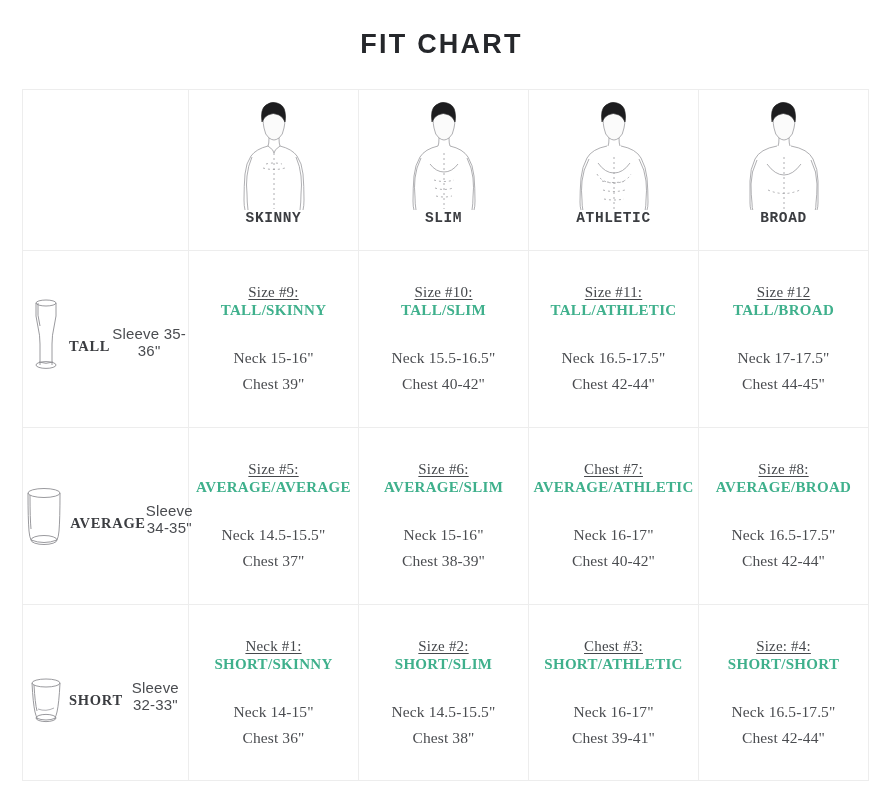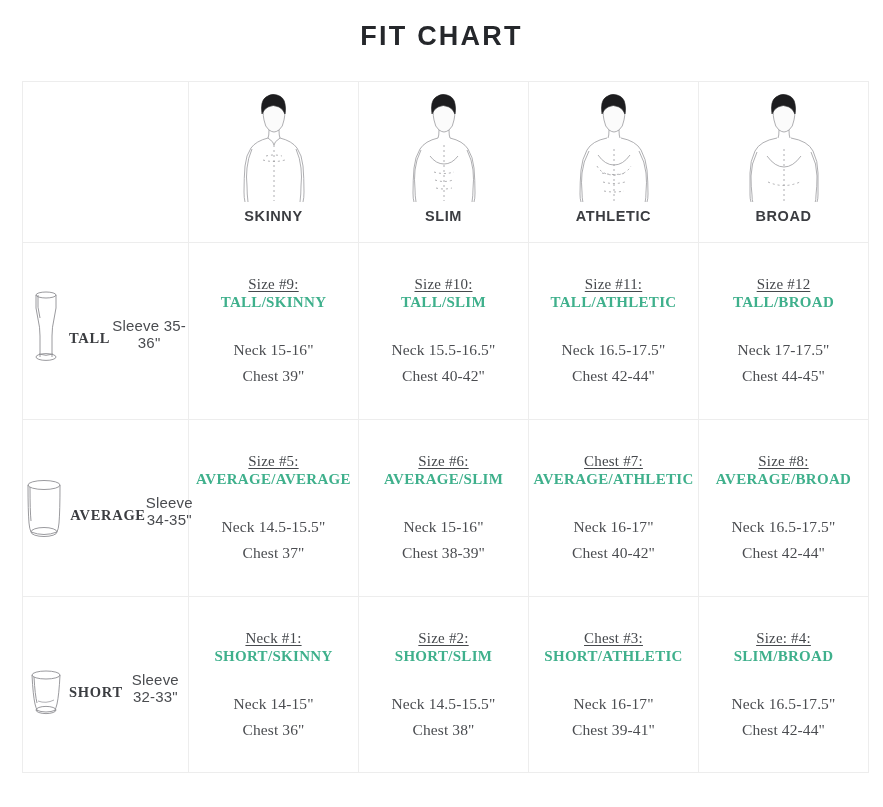--- a/index.html
+++ b/index.html
@@ -10,21 +10,21 @@
   body {
     width: 883px;
     height: 807px;
     font-family: "Liberation Sans", sans-serif;
     overflow: hidden;
     color: #3a3a3a;
   }
 
   
   .page-head {
-    padding-top: 22px;
+    padding-top: 30px;
     text-align: center;
   }
   .page-title {
     font-family: "Liberation Sans", sans-serif;
     font-size: 27px;
     font-weight: bold;
     letter-spacing: 2.2px;
     color: #25272b;
     margin: 0;
     line-height: 1.1;
@@ -68,26 +68,25 @@
     display: flex;
     flex-direction: column;
     align-items: center;
     justify-content: flex-start;
     height: 100%;
     padding-top: 12px;
     box-sizing: border-box;
   }
   .bodyfig svg { display: block; }
   .body-label {
-    font-family: Liberation Sans, sans-serif;
+    font-family: Liberation Mono, monospace;
     font-weight: bold;
     font-size: 14.5px;
     color: #3b3d41;
     letter-spacing: 0.6px;
-    margin-top: 6px;
   }
 
   
   .heightcell {
     display: flex;
     flex-direction: row;
     align-items: center;
     justify-content: center;
     height: 100%;
     box-sizing: border-box;
@@ -418,21 +417,21 @@
       <div class="sizecell">
         <div class="size-num">Chest #3:</div>
         <div class="size-name">SHORT/ATHLETIC</div>
         <div class="meas first">Neck 16-17"</div>
         <div class="meas second">Chest 39-41"</div>
       </div>
     </td>
     <td>
       <div class="sizecell">
         <div class="size-num">Size: #4:</div>
-        <div class="size-name">SLIM/BROAD</div>
+        <div class="size-name">SHORT/SHORT</div>
         <div class="meas first">Neck 16.5-17.5"</div>
         <div class="meas second">Chest 42-44"</div>
       </div>
     </td>
   </tr>
 
   </tbody>
 </table>
 </div>
 

